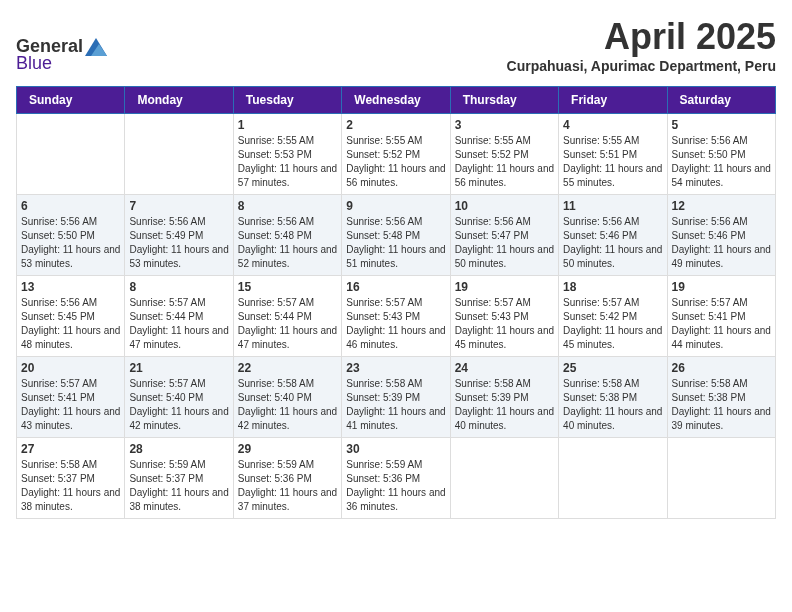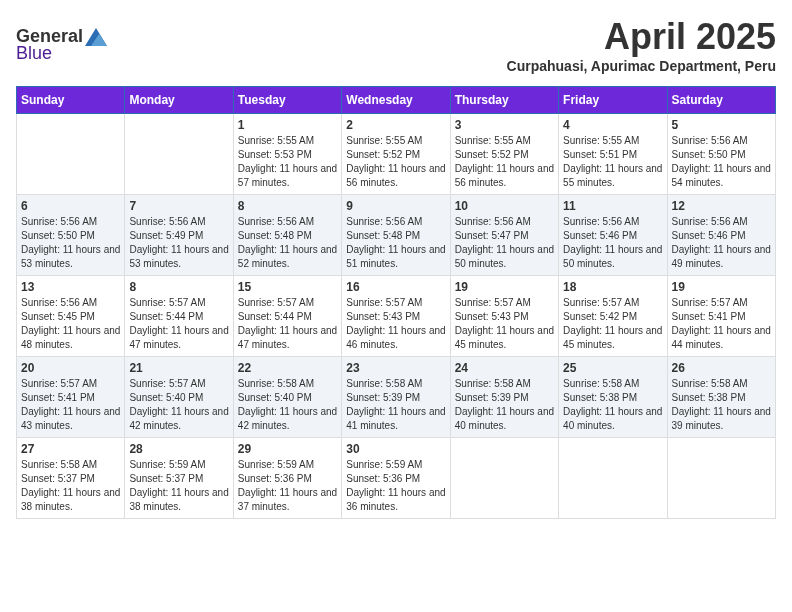--- a/index.html
+++ b/index.html
@@ -6,21 +6,21 @@
     body {
       font-family: Arial, sans-serif;
       background: #fff;
       width: 792px;
       min-height: 612px;
       padding: 16px;
     }
     .header-area {
       display: flex;
       justify-content: space-between;
-      align-items: center;
+      align-items: flex-end;
       margin-bottom: 12px;
     }
     .logo {
       display: flex;
       flex-direction: column;
       align-items: flex-start;
     }
     .logo-text {
       display: flex;
       align-items: center;
@@ -52,23 +52,23 @@
       font-size: 14px;
       color: #333;
       font-weight: bold;
     }
     .calendar {
       width: 100%;
       border-collapse: collapse;
       font-size: 11px;
     }
     .calendar th {
-      background-color: #6d28d9;
+      background-color: #4c1d95;
       color: #fff;
-      padding: 6px 4px;
+      padding: 6px 12px;
       text-align: left;
       font-size: 12px;
       border: 1px solid #2a6db5;
     }
     .calendar td {
       border: 1px solid #ddd;
       vertical-align: top;
       padding: 4px;
       width: calc(100% / 7);
       min-height: 80px;

